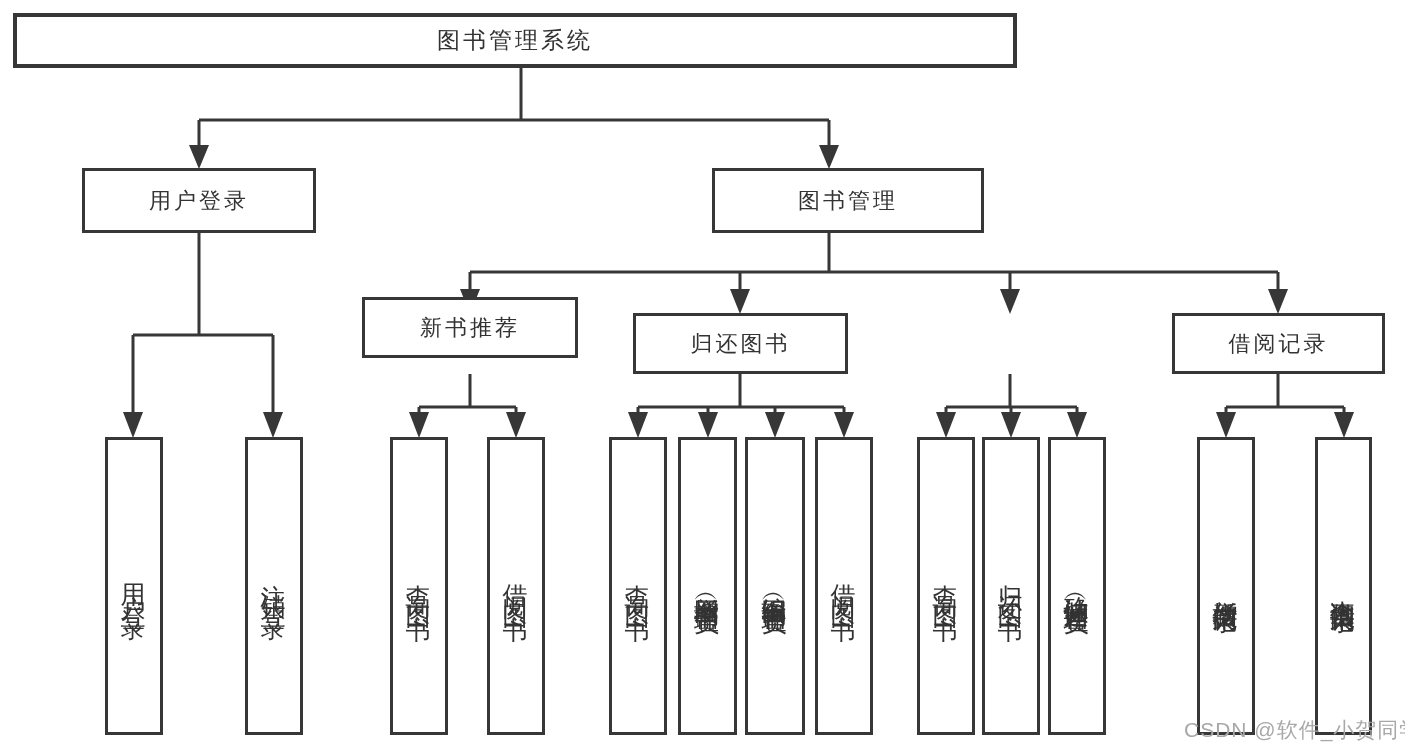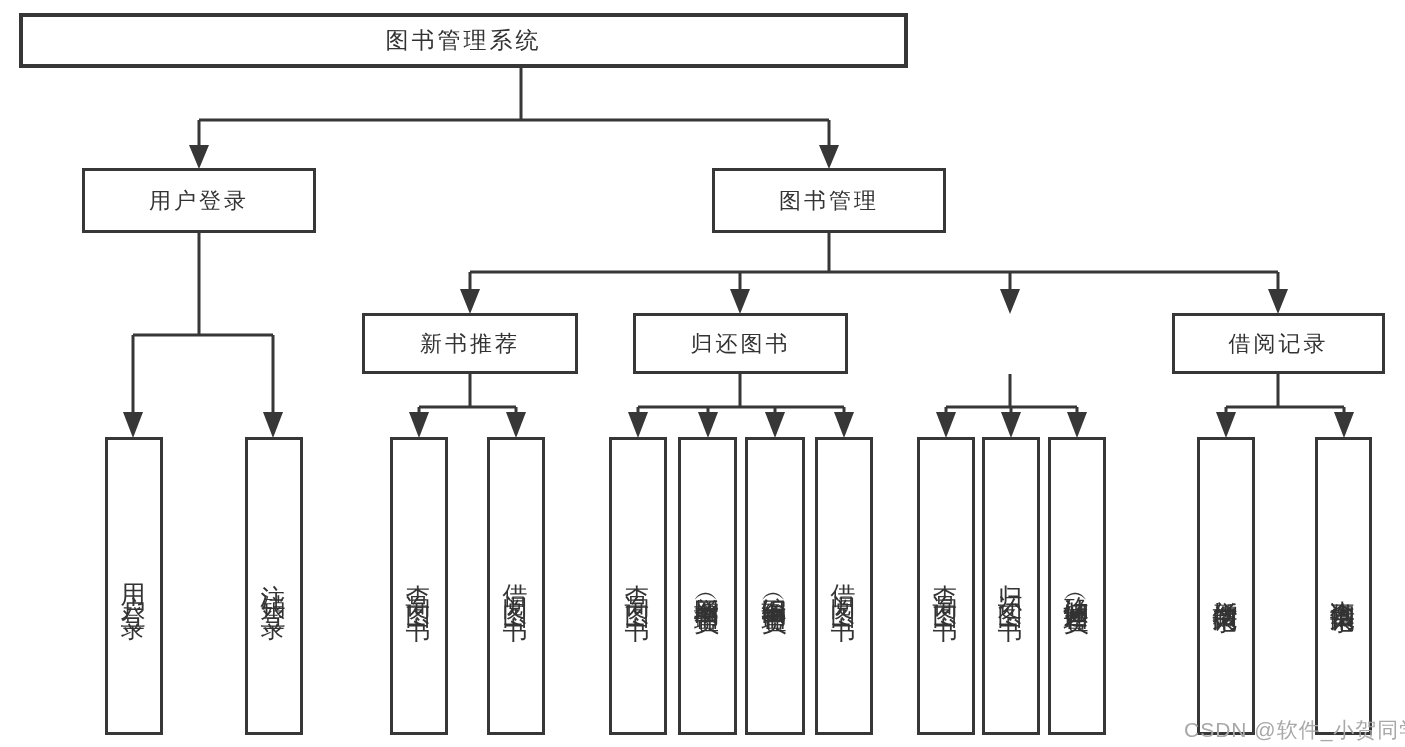--- a/index.html
+++ b/index.html
@@ -71,32 +71,32 @@
     <polygon points="834,412 854,412 844,438"></polygon>
 
     <polygon points="936,412 956,412 946,438"></polygon>
     <polygon points="1001,412 1021,412 1011,438"></polygon>
     <polygon points="1067,412 1087,412 1077,438"></polygon>
 
     <polygon points="1216,412 1236,412 1226,438"></polygon>
     <polygon points="1334,412 1354,412 1344,438"></polygon>
   </svg>
 
-  <div class="node h root" style="left:19px;top:13px;width:889px;height:55px;">
+  <div class="node h root" style="left:13px;top:13px;width:1004px;height:55px;">
     <span>图书管理系统</span>
   </div>
 
   <div class="node h" style="left:82px;top:168px;width:234px;height:65px;">
     <span>用户登录</span>
   </div>
-  <div class="node h" style="left:712px;top:168px;width:234px;height:65px;">
+  <div class="node h" style="left:712px;top:168px;width:272px;height:65px;">
     <span>图书管理</span>
   </div>
 
-  <div class="node h" style="left:362px;top:313px;width:216px;height:61px;">
+  <div class="node h" style="left:362px;top:297px;width:216px;height:61px;">
     <span>新书推荐</span>
   </div>
   <div class="node h" style="left:633px;top:313px;width:215px;height:61px;">
     <span>归还图书</span>
   </div>
   <div class="node h" style="left:1172px;top:313px;width:213px;height:61px;">
     <span>借阅记录</span>
   </div>
 
   <div class="node v" style="left:105px;top:437px;width:58px;height:298px;">

